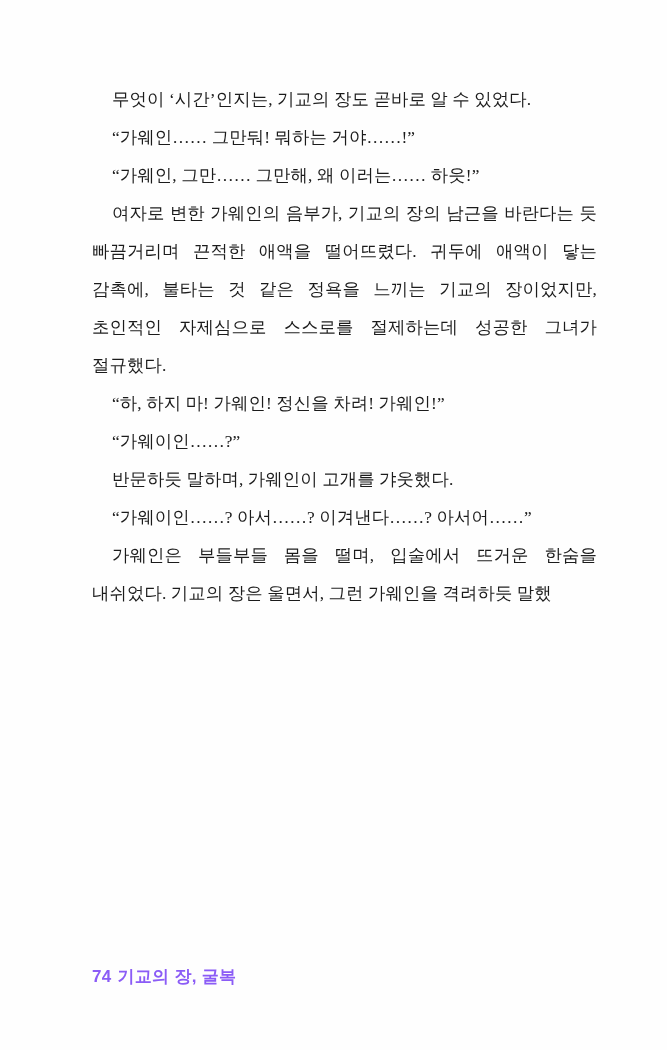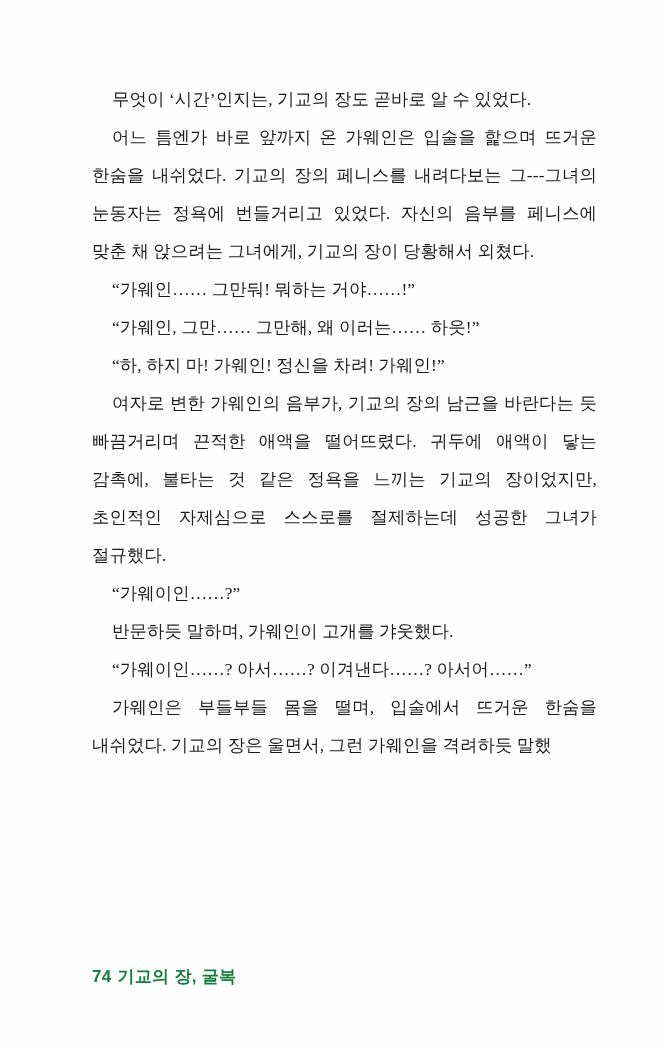--- a/index.html
+++ b/index.html
@@ -44,42 +44,41 @@
   }
   p.para.quote {
     text-indent: 20px;
   }
   .folio {
     position: absolute;
     left: 92px;
     top: 965px;
     font-size: 17px;
     letter-spacing: 0.3px;
-    color: #15803d;
+    color: #8b5cf6;
     font-family: "Liberation Sans", sans-serif;
     font-weight: 700;
   }
   .folio .num {
     margin-right: 6px;
   }
   .folio .title {
     font-weight: 700;
   }
 </style>
 </head>
 <body>
 
 <div class="page">
   <div class="text-block">
     <p class="para indent">무엇이 ‘시간’인지는, 기교의 장도 곧바로 알 수 있었다.</p>
-    <p class="para indent">어느 틈엔가 바로 앞까지 온 가웨인은 입술을 핥으며 뜨거운 한숨을 내쉬었다. 기교의 장의 페니스를 내려다보는 그---그녀의 눈동자는 정욕에 번들거리고 있었다. 자신의 음부를 페니스에 맞춘 채 앉으려는 그녀에게, 기교의 장이 당황해서 외쳤다.</p>
     <p class="para quote">“가웨인…… 그만둬! 뭐하는 거야……!”</p>
     <p class="para quote">“가웨인, 그만…… 그만해, 왜 이러는…… 하읏!”</p>
+    <p class="para indent">여자로 변한 가웨인의 음부가, 기교의 장의 남근을 바란다는 듯 빠끔거리며 끈적한 애액을 떨어뜨렸다. 귀두에 애액이 닿는 감촉에, 불타는 것 같은 정욕을 느끼는 기교의 장이었지만, 초인적인 자제심으로 스스로를 절제하는데 성공한 그녀가 절규했다.</p>
     <p class="para quote">“하, 하지 마! 가웨인! 정신을 차려! 가웨인!”</p>
-    <p class="para indent">여자로 변한 가웨인의 음부가, 기교의 장의 남근을 바란다는 듯 빠끔거리며 끈적한 애액을 떨어뜨렸다. 귀두에 애액이 닿는 감촉에, 불타는 것 같은 정욕을 느끼는 기교의 장이었지만, 초인적인 자제심으로 스스로를 절제하는데 성공한 그녀가 절규했다.</p>
     <p class="para quote">“가웨이인……?”</p>
     <p class="para indent">반문하듯 말하며, 가웨인이 고개를 갸웃했다.</p>
     <p class="para quote">“가웨이인……? 아서……? 이겨낸다……? 아서어……”</p>
     <p class="para indent">가웨인은 부들부들 몸을 떨며, 입술에서 뜨거운 한숨을 내쉬었다. 기교의 장은 울면서, 그런 가웨인을 격려하듯 말했</p>
   </div>
 
   <div class="folio">
     <span class="num">74</span><span class="title">기교의 장, 굴복</span>
   </div>
 </div>

